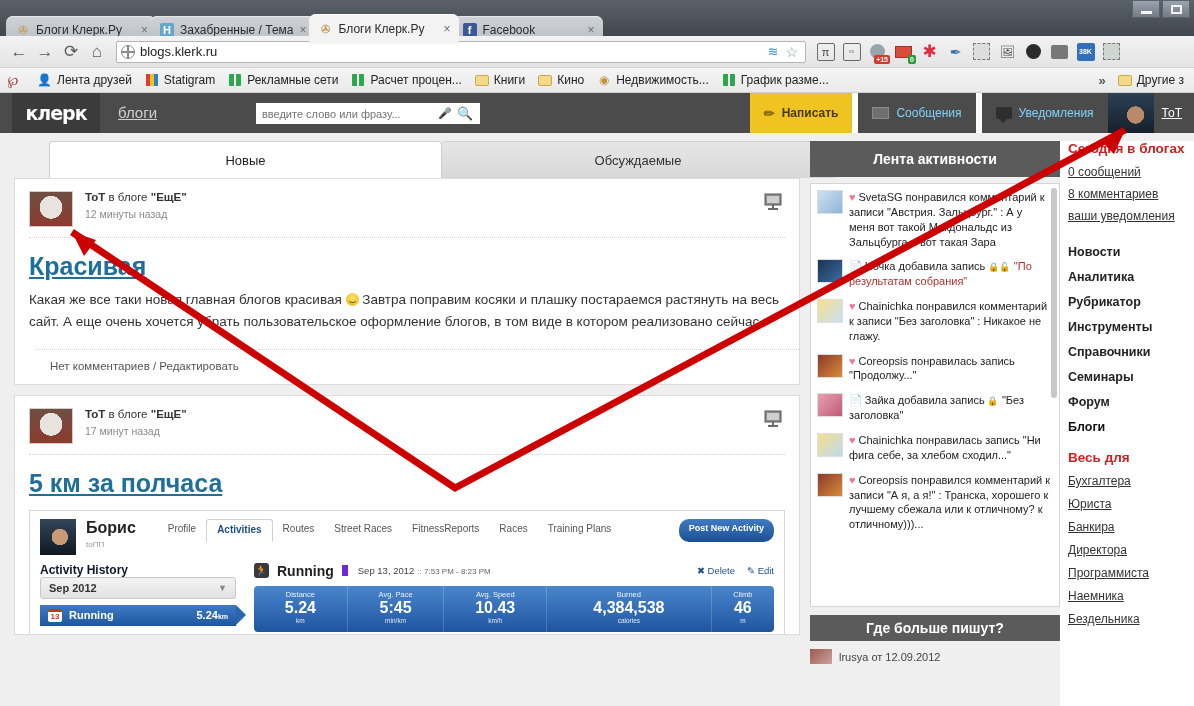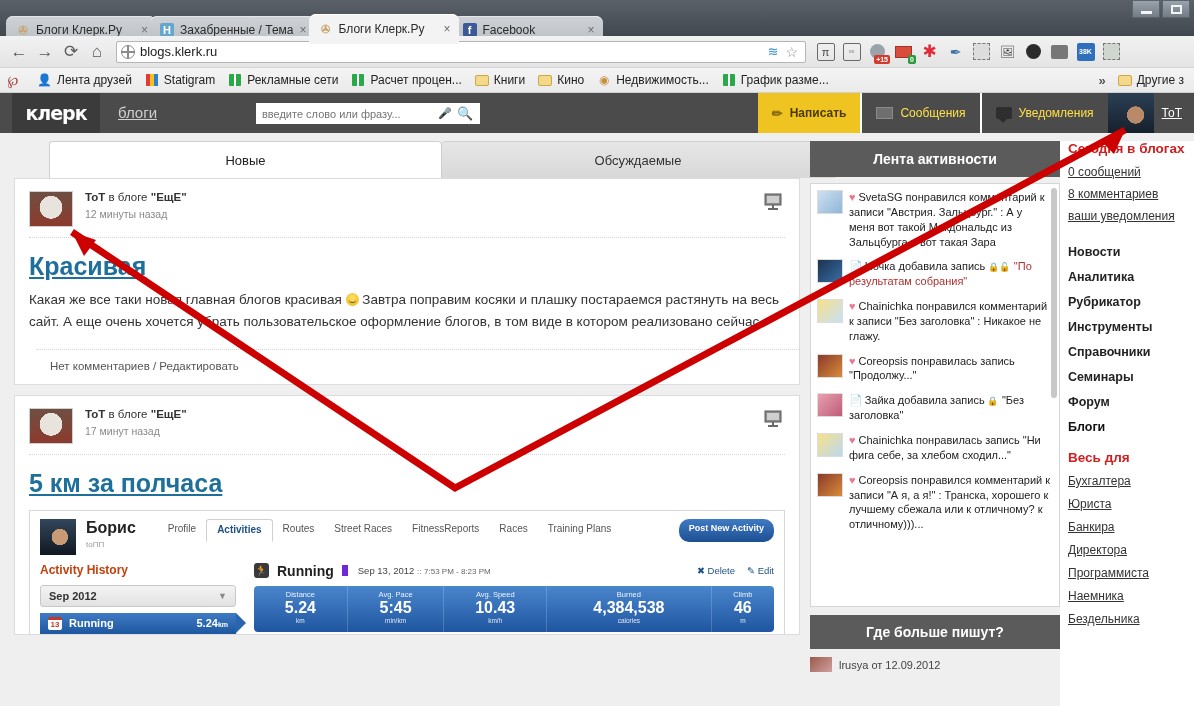--- a/index.html
+++ b/index.html
@@ -157,21 +157,21 @@
   .hdr-search input {
     border: 0; outline: 0; flex: 1 1 auto; font-size: 11px; color: #888;
     font-family: "Liberation Sans", sans-serif; background: transparent;
   }
   .mic-ico { color:#6b6b6b; font-size: 11px; margin-right: 6px;}
   .search-ico { color:#3a3a3a; font-size: 13px; }
 
   .hdr-actions { position:absolute; right: 0; top: 0; height: 40px; display:flex; align-items:stretch;}
   .hdr-act {
     display: flex; align-items: center; gap: 7px; padding: 0 14px;
-    color: #fde047; font-size: 12px; border-left: 2px solid #ffffff;
+    color: #7dd3fc; font-size: 12px; border-left: 6px solid #ffffff;
   }
   .hdr-act.write { background: #f0c420; color: #4a3a00; font-weight: bold; border-left: 0;}
   .ico-pencil { color:#8a6a10; font-size: 13px; }
   .ico-envelope { width: 17px; height: 12px; background:#6f6f6f; border:1px solid #8a8a8a;}
   .ico-bubble { width: 16px; height: 12px; background:#2e2e2e; border-radius: 2px; position:relative;}
   .ico-bubble::after { content:''; position:absolute; left: 3px; bottom:-4px; border: 4px solid transparent;
                        border-top-color:#2e2e2e; border-bottom:0;}
   .hdr-avatar { width: 46px; height: 40px; background: #23354a;
     background-image: radial-gradient(circle at 60% 55%, #b98a6a 0 24%, transparent 25%),
                       linear-gradient(180deg,#2b4055,#16202c);
@@ -244,21 +244,21 @@
   .rk-tabs { display:flex; margin-left: 22px; gap: 0px; flex: 1 1 auto;}
   .rk-tab { font-size: 10px; color:#555; padding: 4px 10px 6px 10px; white-space: nowrap;}
   .rk-tab.active { background:#fff; border:1px solid #d0d0d0; border-bottom-color:#fff;
                    color:#1c4f86; font-weight:bold; border-radius: 3px 3px 0 0;}
   .rk-post-btn {
     background: linear-gradient(180deg,#3f7bc4,#1d4f92); color:#fff; font-size: 9px; font-weight:bold;
     border-radius: 10px; padding: 4px 10px; margin-left: auto; white-space: nowrap;
   }
   .rk-body { display:flex; padding: 8px 10px 0 10px; }
   .rk-left { width: 196px; flex: 0 0 196px; }
-  .rk-ah { font-size: 12px; font-weight: bold; color:#c2410c; margin-bottom: 8px;}
+  .rk-ah { font-size: 12px; font-weight: bold; color:#0f172a; }
   .rk-select {
     background: linear-gradient(180deg,#f3f3f3,#e2e2e2); border:1px solid #c8c8c8;
     border-radius: 3px; height: 22px; display:flex; align-items:center;
     padding: 0 8px; font-size: 11px; font-weight:bold; color:#333;
   }
   .rk-select .caret { margin-left:auto; color:#888; font-size:9px;}
   .rk-item {
     margin-top: 6px; height: 21px; background: linear-gradient(180deg,#3f7bc4,#1c57a0);
     color:#fff; display:flex; align-items:center; padding: 0 8px; font-size: 11px; font-weight:bold;
     position: relative;
@@ -312,21 +312,21 @@
   .feed-text { flex: 1 1 auto; color:#222; }
   .heart { color:#e8798f; font-size: 11px; margin-right: 3px;}
   .doc-ico { color:#4a90d0; font-size: 11px; margin-right: 2px;}
   .lock { font-size: 9px; }
   .feed-quote { color:#b03030; }
   .feed-scroll {
     position:absolute; right: 2px; top: 4px; width: 6px; height: 210px;
     background:#c8c8c8; border-radius: 3px;
   }
   .feed-head2 {
-    margin-top: 8px; height: 34px; background:#5b5b5b; color:#fff; font-size:14px;
+    margin-top: 8px; height: 26px; background:#5b5b5b; color:#fff; font-size:14px;
     font-weight:bold; display:flex; align-items:center; justify-content:center;
   }
   .feed-author { margin-top: 8px; display:flex; align-items:center; gap: 7px; font-size: 11px; color:#444;}
   .feed-author .av { width: 22px; height: 15px; background: linear-gradient(135deg,#9a5a4a,#d0a0a0); }
 
   
   .right-col {
     position:absolute; left: 1068px; top: 48px; width: 126px; height: 565px;
     background: #fff; padding-right: 4px;
   }

